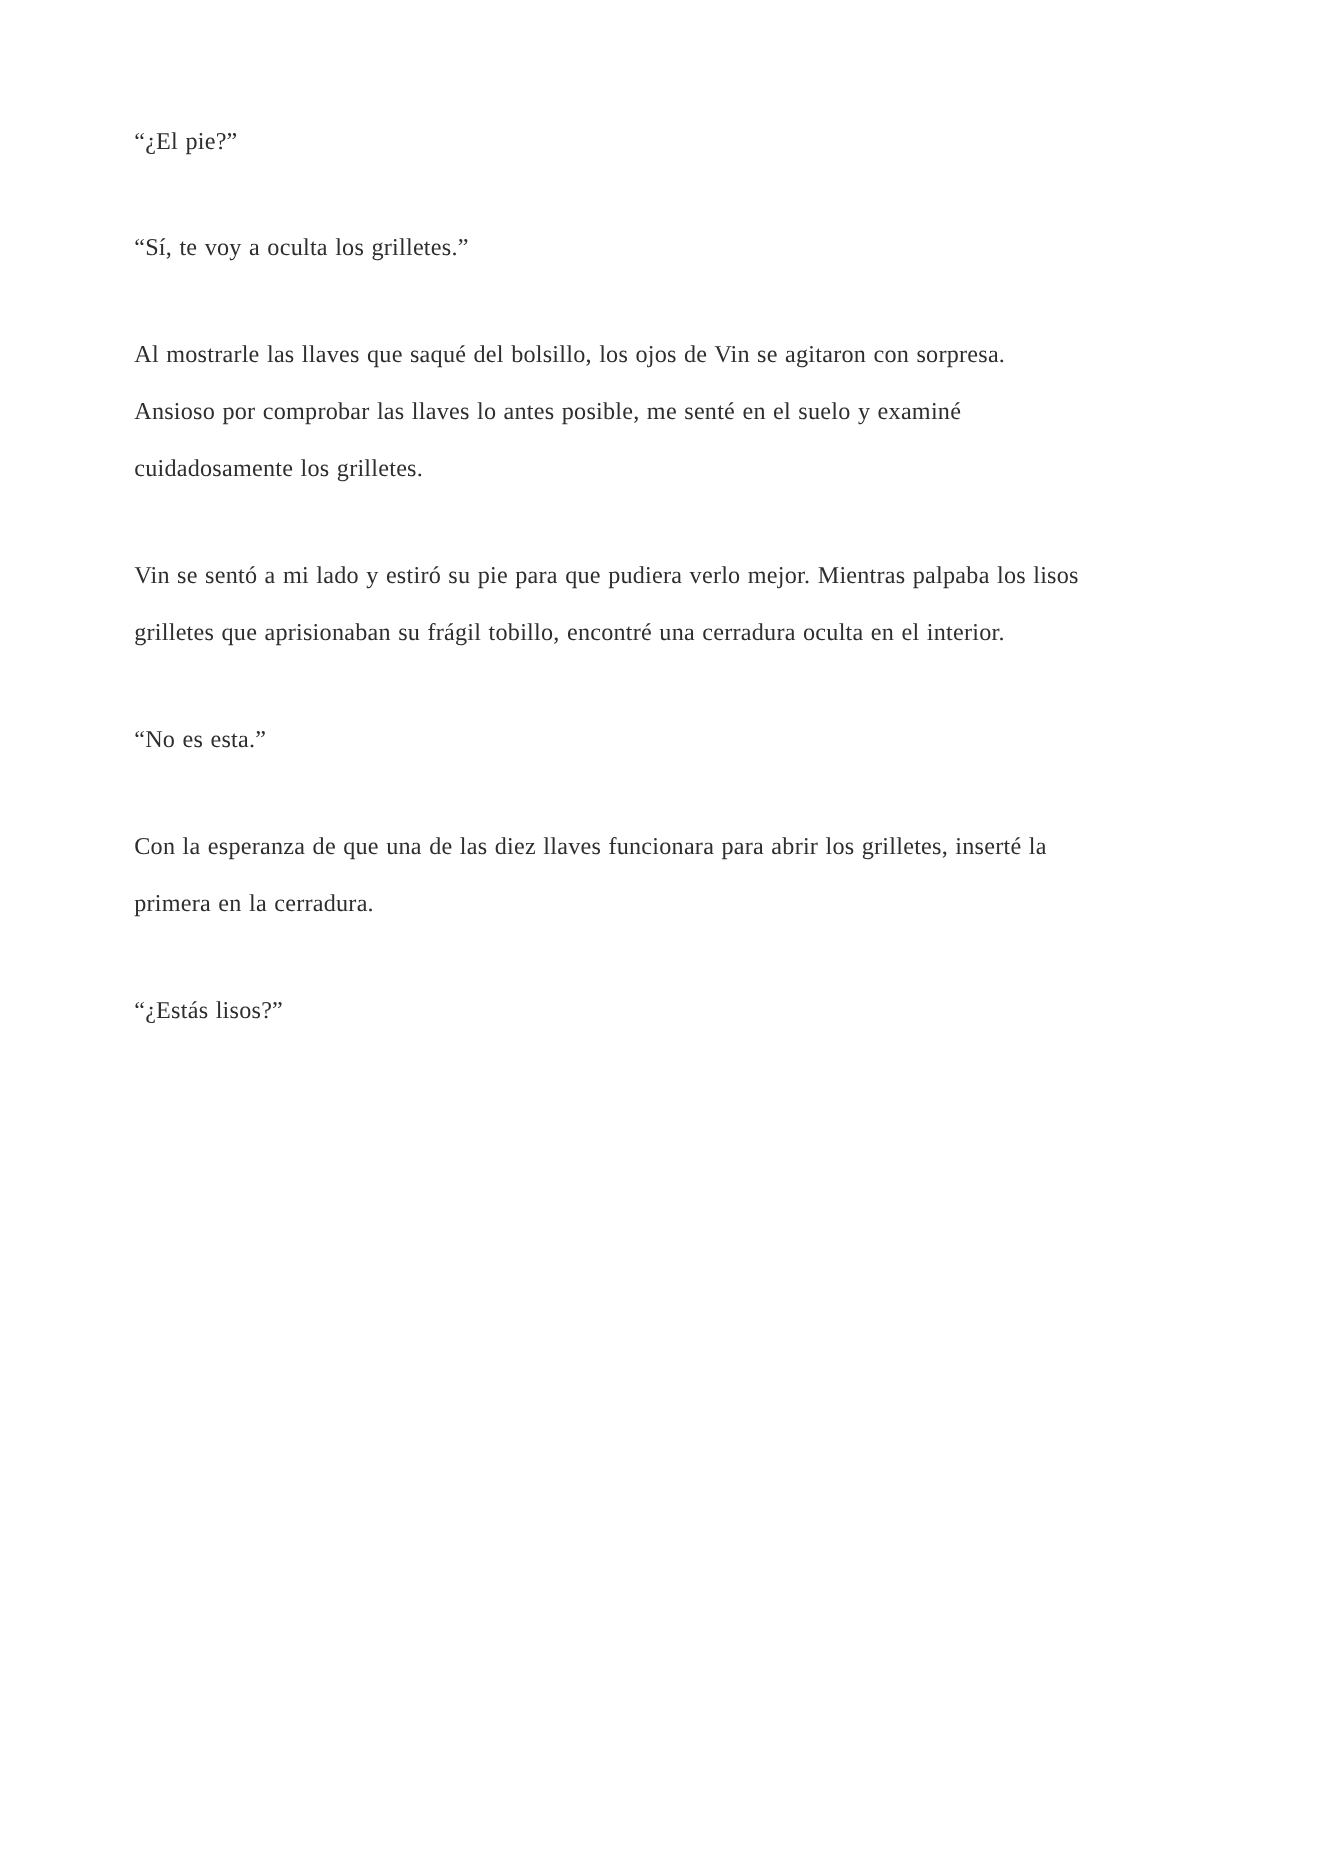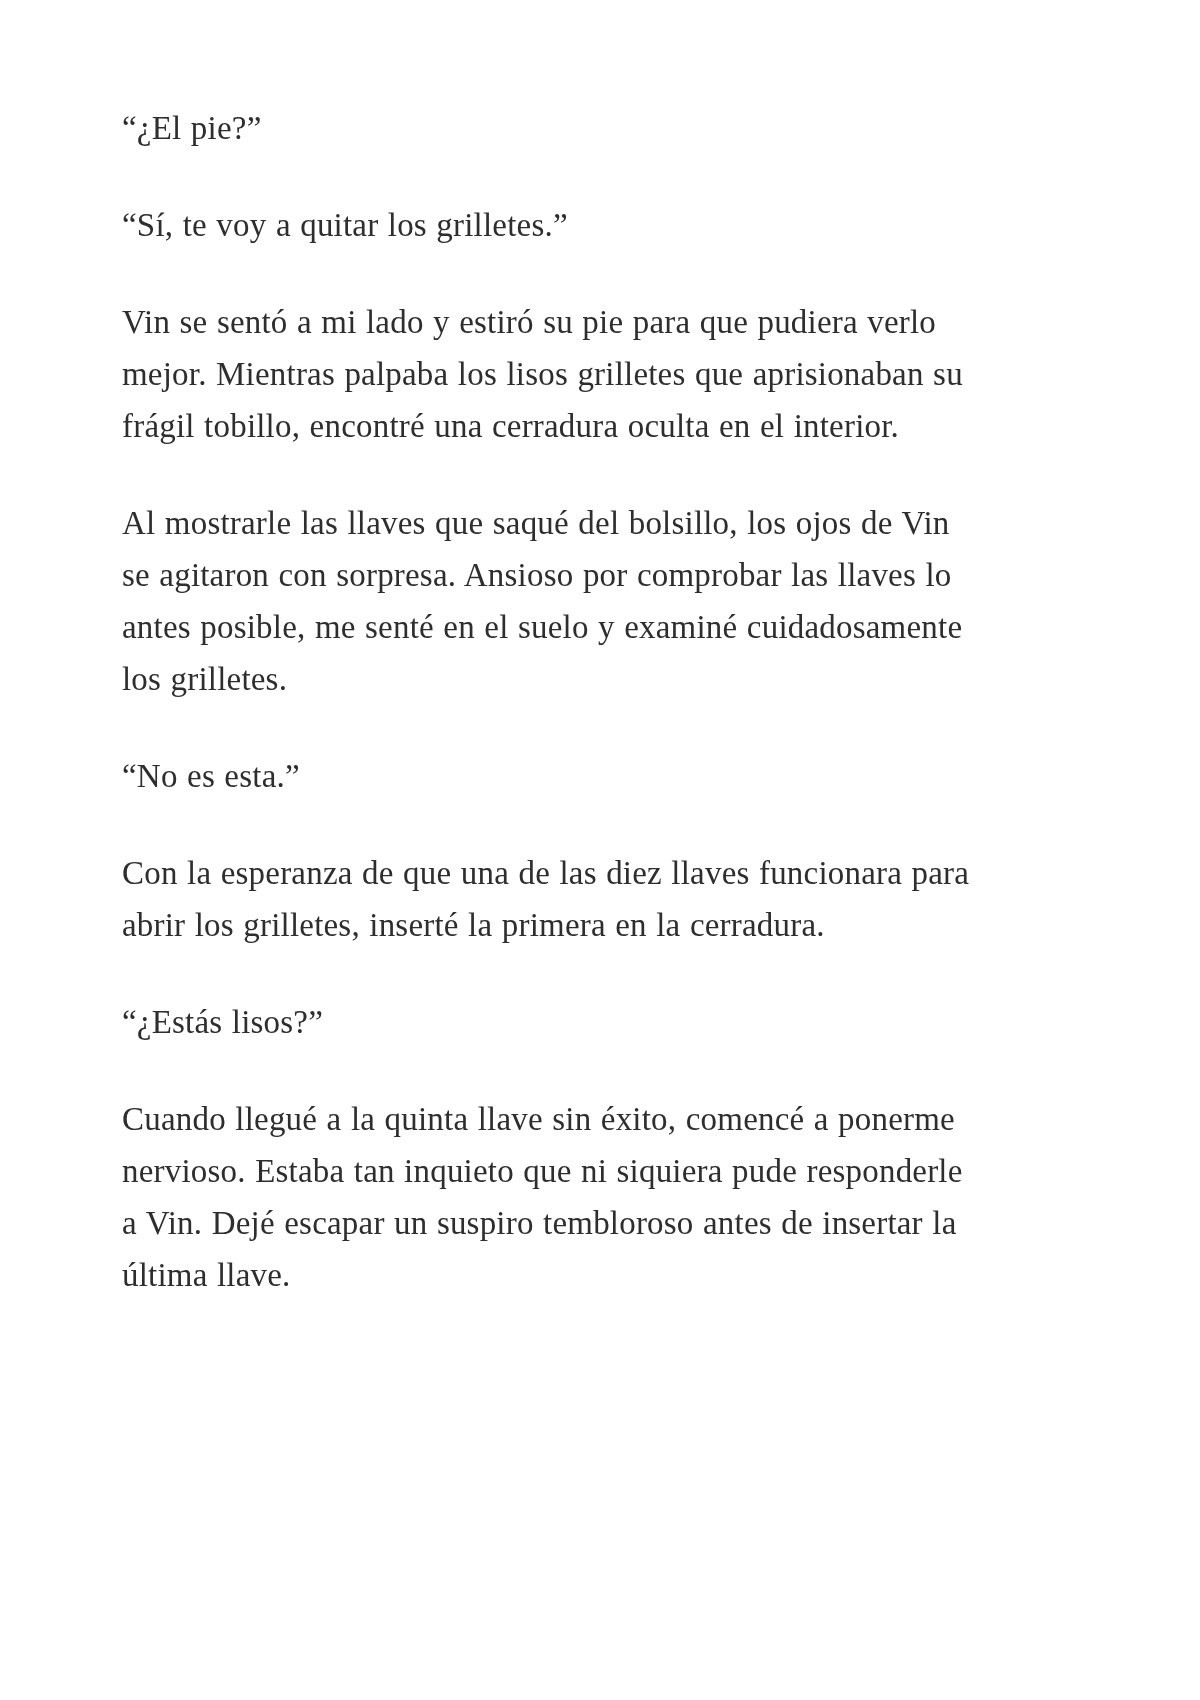--- a/index.html
+++ b/index.html
@@ -8,36 +8,35 @@
     background: #ffffff;
   }
   .page {
     position: relative;
     width: 1200px;
     height: 1700px;
     box-sizing: border-box;
     background: #ffffff;
     color: #2e2e2e;
     font-family: "Liberation Serif", "DejaVu Serif", serif;
-    font-size: 33px;
+    font-size: 22px;
     line-height: 52px;
     padding: 102px 218px 60px 122px;
     overflow: hidden;
   }
   .para {
     margin: 0 0 45px 0;
     letter-spacing: 0.2px;
     word-spacing: 1px;
   }
 </style>
 </head>
 <body>
 
 <div class="page">
   <p class="para">“¿El pie?”</p>
-  <p class="para">“Sí, te voy a quitar los grilletes.”</p>
+  <p class="para">“Sí, te voy a oculta los grilletes.”</p>
+  <p class="para">Al mostrarle las llaves que saqué del bolsillo, los ojos de Vin se agitaron con sorpresa. Ansioso por comprobar las llaves lo antes posible, me senté en el suelo y examiné cuidadosamente los grilletes.</p>
   <p class="para">Vin se sentó a mi lado y estiró su pie para que pudiera verlo mejor. Mientras palpaba los lisos grilletes que aprisionaban su frágil tobillo, encontré una cerradura oculta en el interior.</p>
-  <p class="para">Al mostrarle las llaves que saqué del bolsillo, los ojos de Vin se agitaron con sorpresa. Ansioso por comprobar las llaves lo antes posible, me senté en el suelo y examiné cuidadosamente los grilletes.</p>
   <p class="para">“No es esta.”</p>
   <p class="para">Con la esperanza de que una de las diez llaves funcionara para abrir los grilletes, inserté la primera en la cerradura.</p>
   <p class="para">“¿Estás lisos?”</p>
-  <p class="para">Cuando llegué a la quinta llave sin éxito, comencé a ponerme nervioso. Estaba tan inquieto que ni siquiera pude responderle a Vin. Dejé escapar un suspiro tembloroso antes de insertar la última llave.</p>
 </div>
 
 </body></html>

